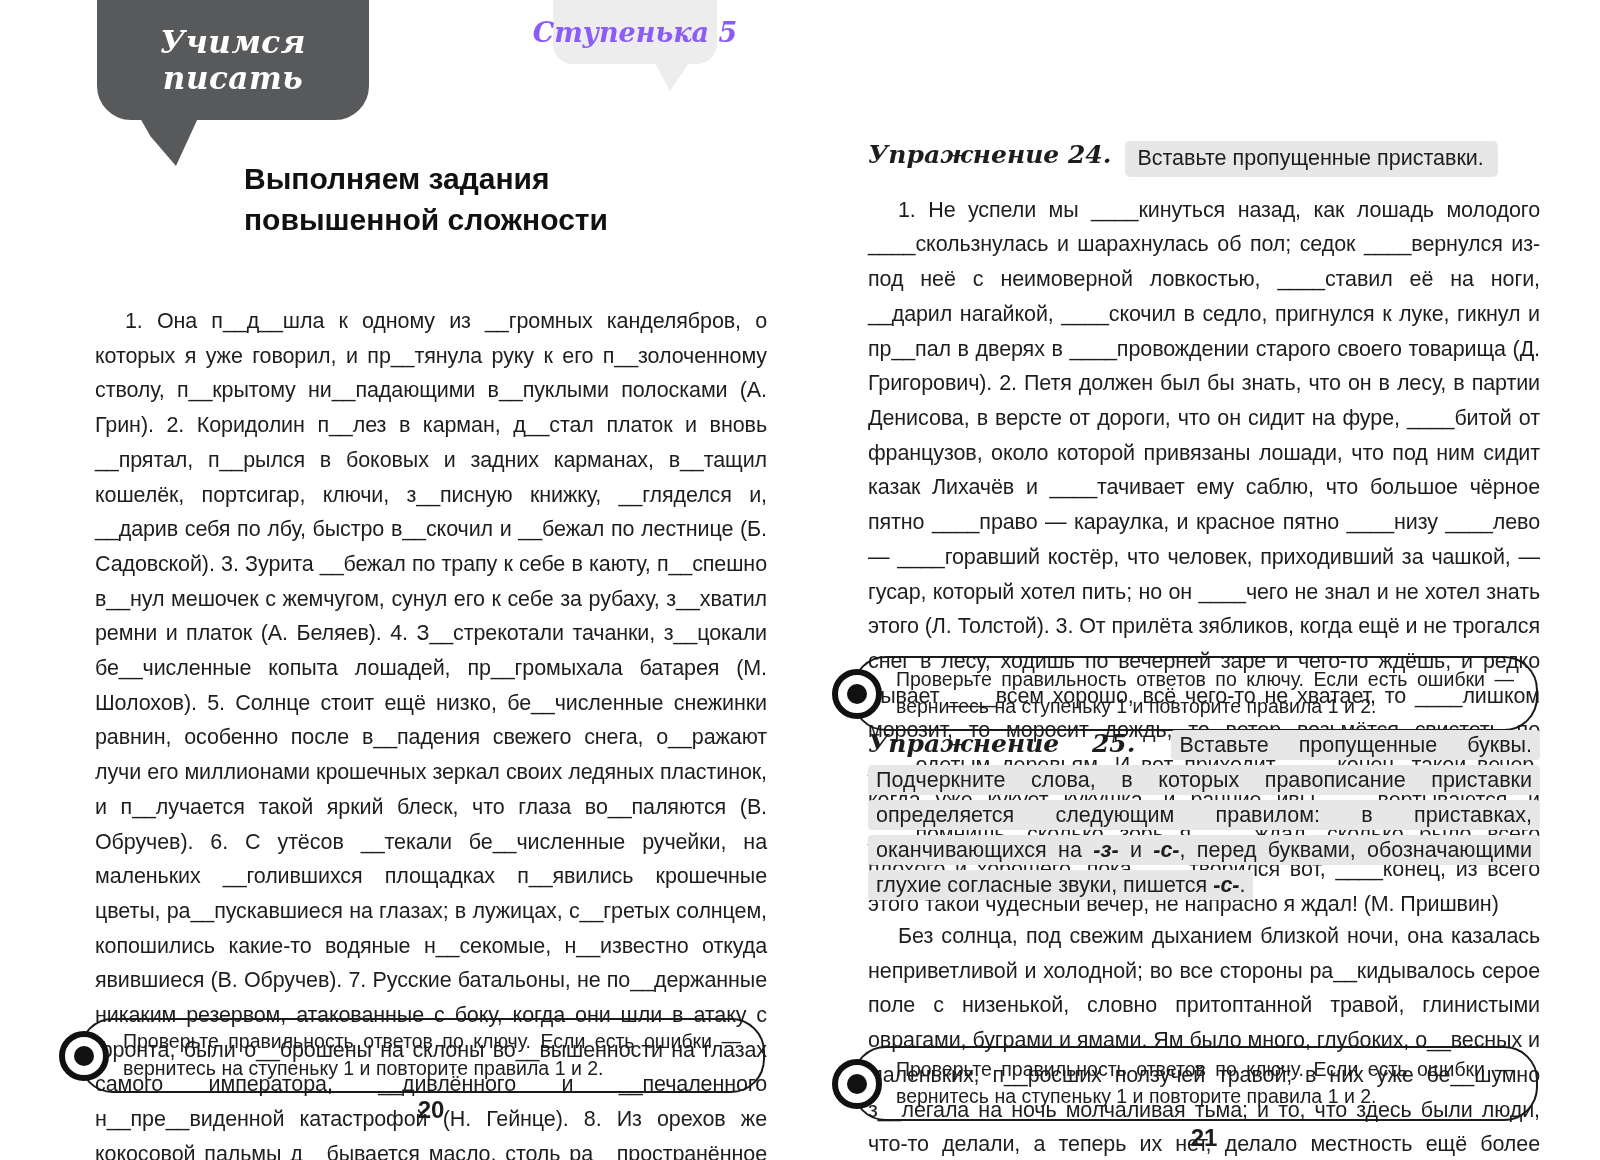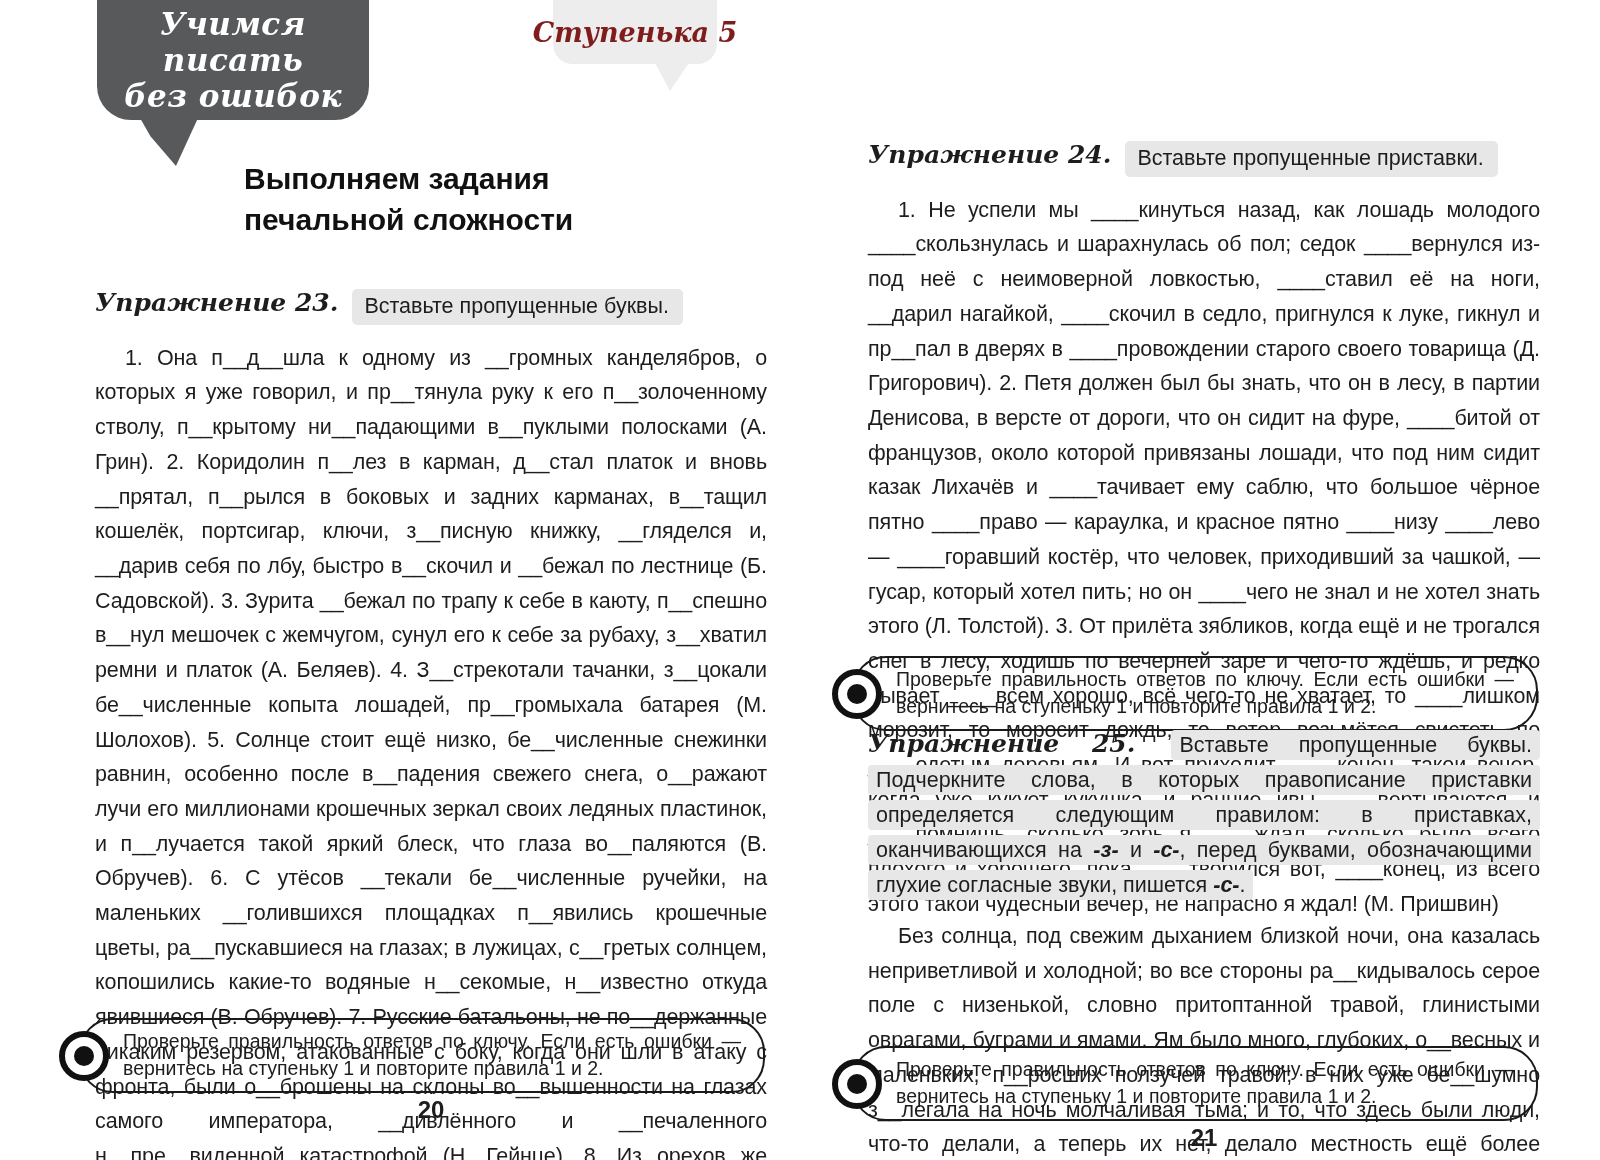--- a/index.html
+++ b/index.html
@@ -26,21 +26,21 @@
     background: #58595b;
     clip-path: polygon(0 0, 100% 0, 62% 100%, 18% 38%);
   }
   .step-bubble {
     position: absolute; left: 553px; top: 0; width: 164px; height: 64px;
     background: #ededed; border-radius: 0 0 20px 20px;
     display: flex; align-items: center; justify-content: center;
   }
   .step-bubble .txt {
     font-family: "DejaVu Serif", serif; font-style: italic; font-weight: 700;
-    font-size: 27px; color: #7f1d1d; white-space: nowrap; text-align: center;
+    font-size: 27px; color: #8b5cf6; white-space: nowrap; text-align: center;
   }
   .step-tail {
     position: absolute; left: 655px; top: 63px; width: 34px; height: 28px;
     background: #ededed;
     clip-path: polygon(0 0, 100% 0, 44% 100%);
   }
 
   
   .page { position: absolute; top: 0; width: 672px; height: 1160px; }
   .page-left  { left: 95px; }
@@ -99,38 +99,34 @@
 </style>
 </head>
 <body>
 
 <div class="canvas">
 
   <div class="page page-left">
 
     <div class="brand-bubble" style="left:2px;">
       <span class="l1">Учимся писать</span>
-      <span class="l2">без ошибок</span>
     </div>
     <div class="brand-tail" style="left:45px;"></div>
 
     <div class="step-bubble" style="left:458px;">
       <span class="txt">Ступенька 5</span>
     </div>
     <div class="step-tail" style="left:560px;"></div>
 
     <div class="main-heading">
       <div>Выполняем задания</div>
-      <div>печальной сложности</div>
+      <div>повышенной сложности</div>
     </div>
 
     <div class="ex-block" style="top:288px;">
-      <p class="ex-head">
-        <span class="ex-label">Упражнение 23.</span><span class="chip">Вставьте пропущенные буквы.</span>
-      </p>
       <p class="body-text">1. Она п__д__шла к одному из __громных канделябров, о которых я уже говорил, и пр__тянула руку к его п__золоченному стволу, п__крытому ни__падающими в__пуклыми полосками (А. Грин). 2. Коридолин п__лез в карман, д__стал платок и вновь __прятал, п__рылся в боковых и задних карманах, в__тащил кошелёк, портсигар, ключи, з__писную книжку, __гляделся и, __дарив себя по лбу, быстро в__скочил и __бежал по лестнице (Б. Садовской). 3. Зурита __бежал по трапу к себе в каюту, п__спешно в__нул мешочек с жемчугом, сунул его к себе за рубаху, з__хватил ремни и платок (А. Беляев). 4. З__стрекотали тачанки, з__цокали бе__численные копыта лошадей, пр__громыхала батарея (М. Шолохов). 5. Солнце стоит ещё низко, бе__численные снежинки равнин, особенно после в__падения свежего снега, о__ражают лучи его миллионами крошечных зеркал своих ледяных пластинок, и п__лучается такой яркий блеск, что глаза во__паляются (В. Обручев). 6. С утёсов __текали бе__численные ручейки, на маленьких __голившихся площадках п__явились крошечные цветы, ра__пускавшиеся на глазах; в лужицах, с__гретых солнцем, копошились какие-то водяные н__секомые, н__известно откуда явившиеся (В. Обручев). 7. Русские батальоны, не по__держанные никаким резервом, атакованные с боку, когда они шли в атаку с фронта, были о__брошены на склоны во__вышенности на глазах самого императора, __дивлённого и __печаленного н__пре__виденной катастрофой (Н. Гейнце). 8. Из орехов же кокосовой пальмы д__бывается масло, столь ра__пространённое на Востоке; а ствол её идёт на всево__можные п__стройки и п__делки (А. Черевкова). 9. Мгновенно пр____чувствие опасности з__ставило меня __питься глазами в с__мрачный туман, и вдруг кровавый сигнальный огонь, п__хожий на крупный рубин, в__рос из тумана и стал быстро приближаться к нам (И. Бунин).</p>
     </div>
 
     <div class="key-box" style="top:1018px;">
       <span class="key-icon">
           <span class="dot"></span>
         </span>
       <span>Проверьте правильность ответов по ключу. Если есть ошибки — вернитесь на ступеньку 1 и повторите правила 1 и 2.</span>
     </div>
 

